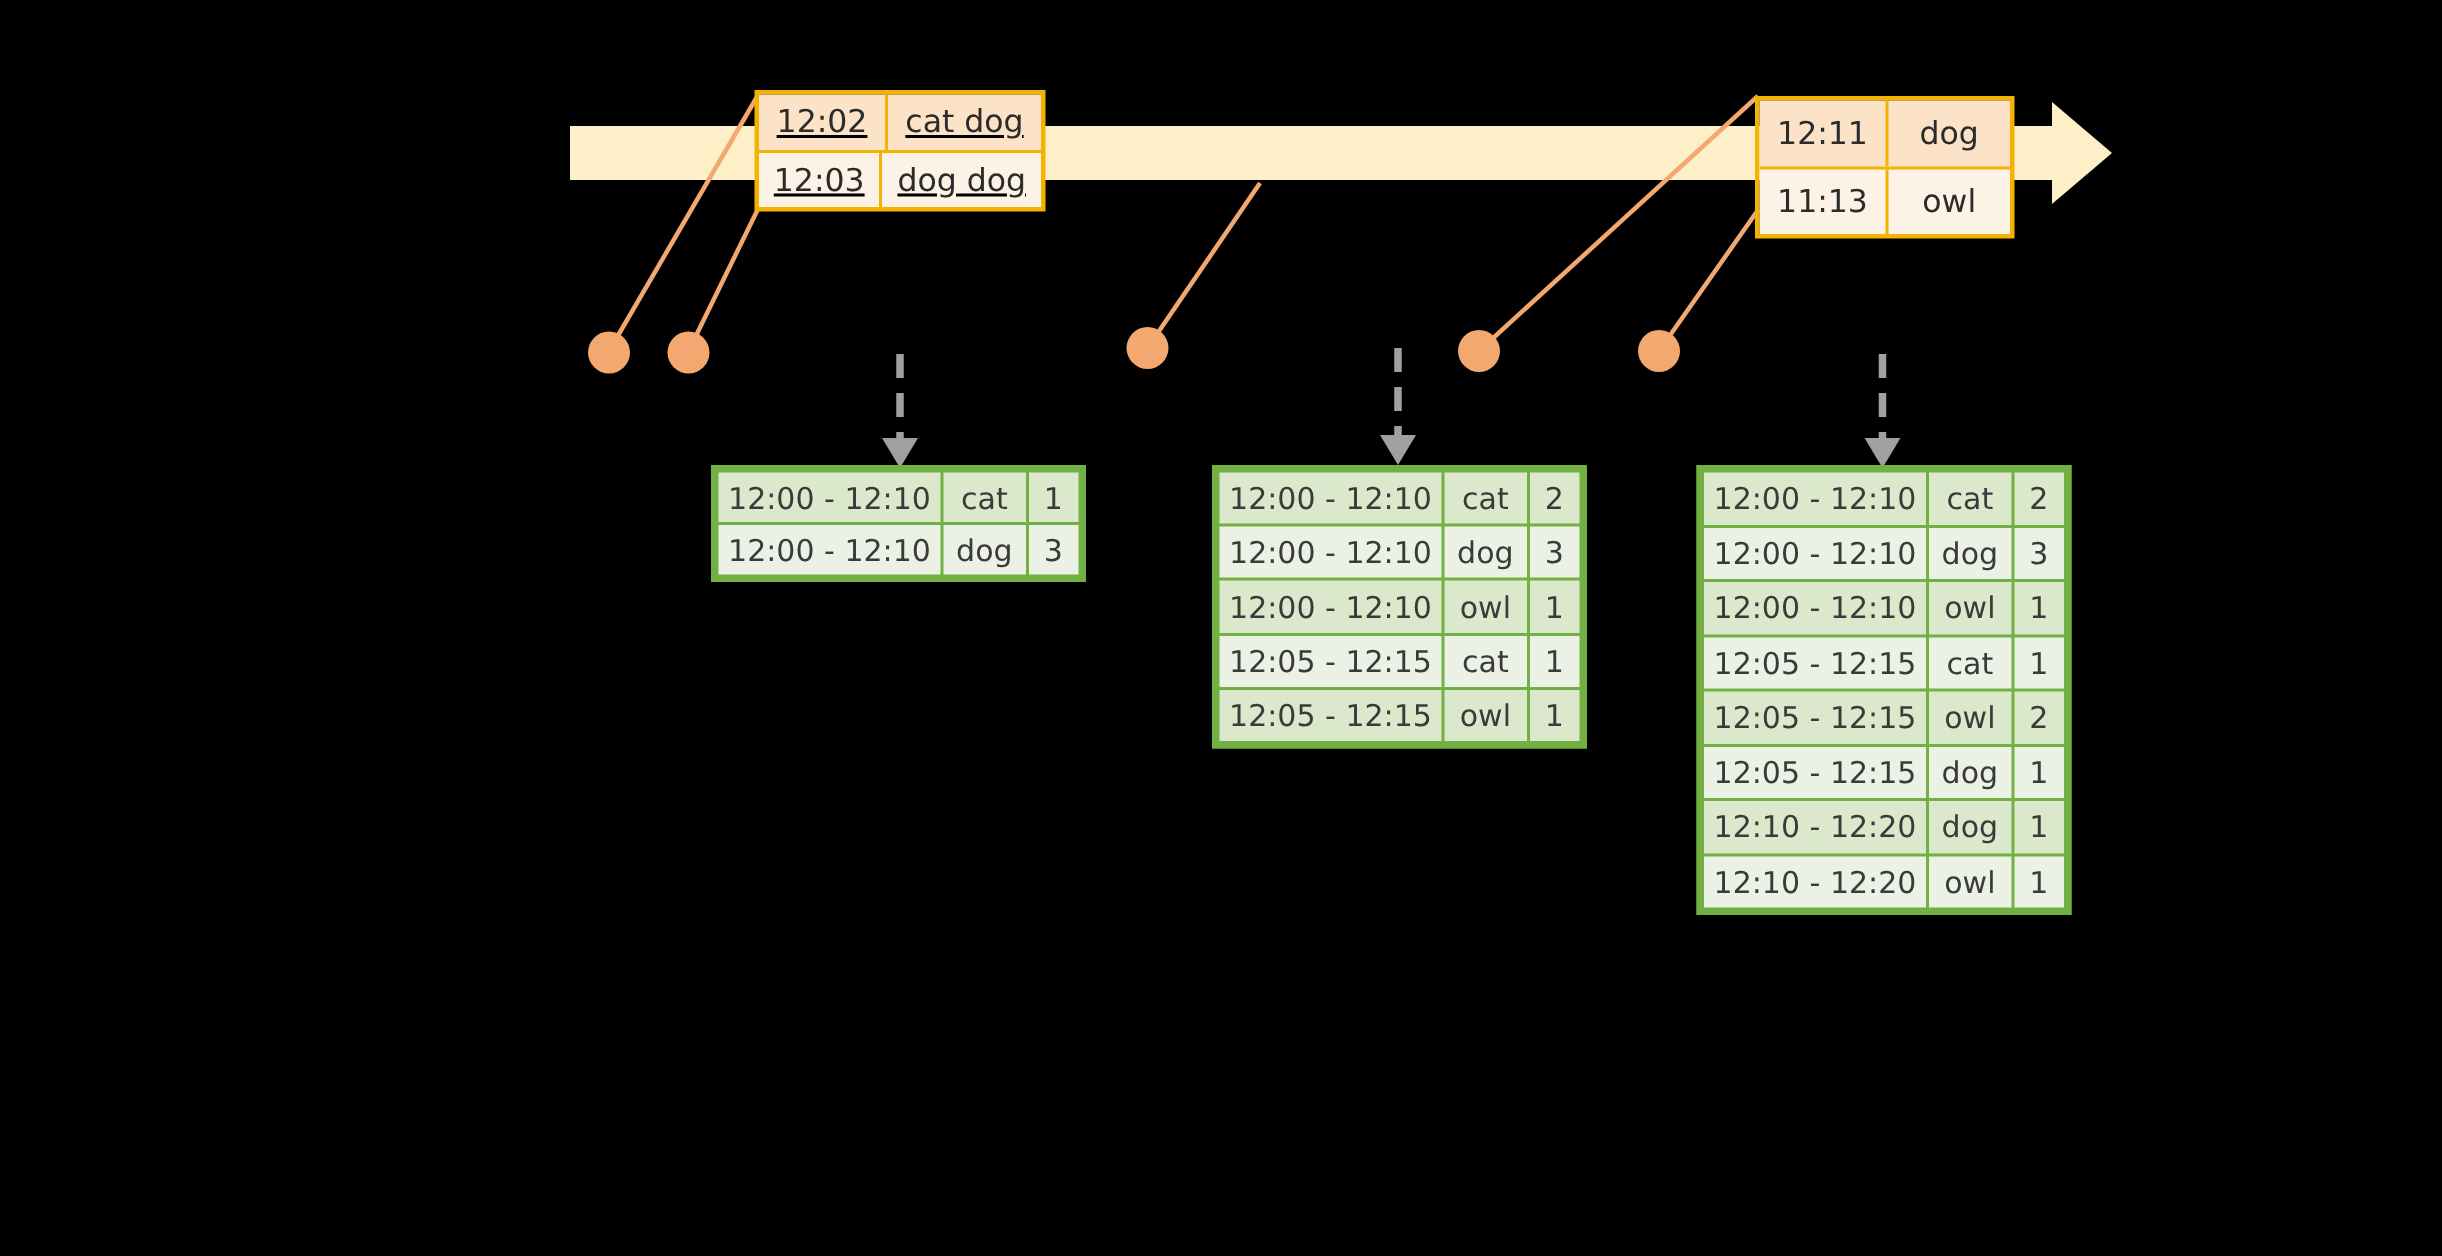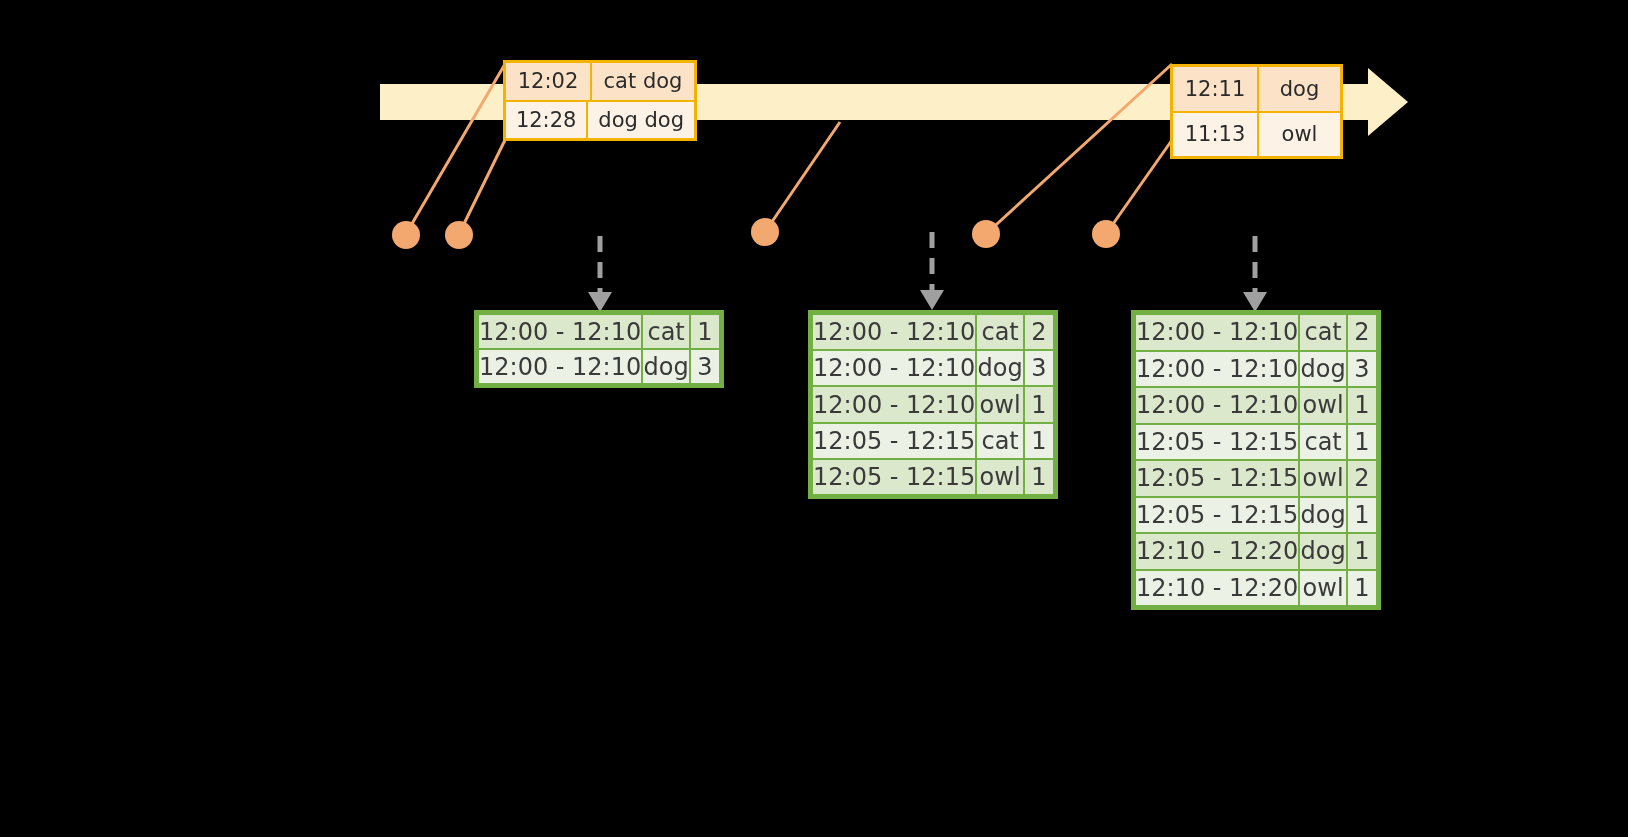--- a/index.html
+++ b/index.html
@@ -81,21 +81,21 @@
     display: flex;
     flex-direction: row;
     height: 37px;
   }
   .rt-row.shade-a .rt-cell { background: #DCE8CC; }
   .rt-row.shade-b .rt-cell { background: #EBF1E5; }
   .rt-cell {
     display: flex;
     align-items: center;
     justify-content: center;
-    font-size: 24px;
+    font-size: 20px;
     color: #3a3a3a;
     box-sizing: border-box;
     margin: 1px;
     white-space: nowrap;
   }
   .rt-win { width: 168px; }
   .rt-key { width: 62px; text-align: center; }
   .rt-cnt { width: 38px; }
 </style>
 </head>
@@ -128,27 +128,27 @@
     <g>
       <line x1="932" y1="232" x2="932" y2="290" stroke="#A0A0A0" stroke-width="5" stroke-dasharray="16,10"></line>
       <polygon points="920,290 944,290 932,310" fill="#A0A0A0"></polygon>
     </g>
     <g>
       <line x1="1255" y1="236" x2="1255" y2="292" stroke="#A0A0A0" stroke-width="5" stroke-dasharray="16,10"></line>
       <polygon points="1243,292 1267,292 1255,312" fill="#A0A0A0"></polygon>
     </g>
   </svg>
 
-  <div class="event-box" style="left:503px; top:60px; width:194px; height:81px;">
+  <div class="event-box" style="left:503px; top:60px; width:194px; height:81px;text-decoration:underline;">
     <div class="event-row shade-a">
       <div class="ev-time">12:02</div>
       <div class="ev-text">cat dog</div>
     </div>
     <div class="event-row shade-b">
-      <div class="ev-time">12:28</div>
+      <div class="ev-time">12:03</div>
       <div class="ev-text">dog dog</div>
     </div>
   </div>
 
 
   <div class="event-box" style="left:1170px; top:64px; width:173px; height:95px;">
     <div class="event-row shade-a">
       <div class="ev-time">12:11</div>
       <div class="ev-text">dog</div>
     </div>

